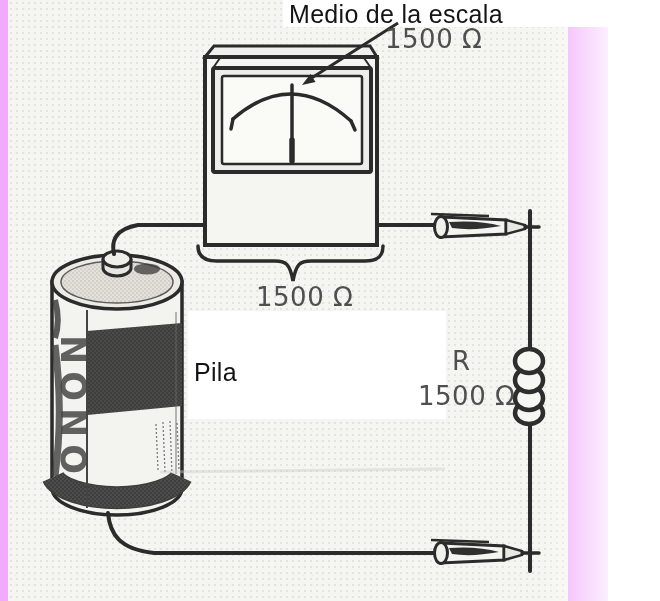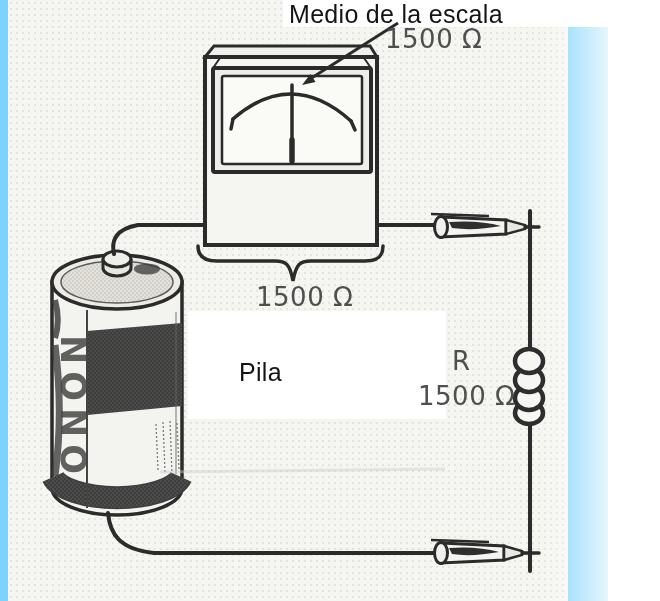--- a/index.html
+++ b/index.html
@@ -5,21 +5,21 @@
   :root{
     --ink:#2b2b2b;
     --scan-text:#4f4f4f;
     --paper:#f5f5f1;
     --dark-band:#3e3e3e;
     --white-overlay:#ffffff;
   }
   html,body{margin:0;padding:0;background:#fff;}
   .canvas{
     position:relative;width:608px;height:601px;overflow:hidden;
-    background:#7dd3fc;
+    background:#f0abfc;
     font-family:"Liberation Sans", sans-serif;
   }
   .paper{
     position:absolute;left:8px;top:0;width:560px;height:601px;
     background-color:var(--paper);
     background-image:radial-gradient(#e4e4de 0.8px, transparent 0.9px),
                      radial-gradient(#eaeae4 0.8px, transparent 0.9px);
     background-size:6px 6px,9px 9px;background-position:0 0,3px 4px;
   }
   .fade-right{
@@ -162,20 +162,20 @@
 
     <rect x="188" y="311" width="258" height="108" fill="var(--white-overlay)"></rect>
   </svg>
 
   <div class="txt label-modern" style="left:289px;top:0px;">Medio de la escala</div>
 
   <div class="txt label-scan" style="left:385px;top:24px;">1500 Ω</div>
 
   <div class="txt label-scan" style="left:256px;top:282px;">1500 Ω</div>
 
-  <div class="txt label-modern" style="left:194px;top:358px;margin-left:45px;">Pila</div>
+  <div class="txt label-modern" style="left:194px;top:358px;">Pila</div>
 
   <div class="txt label-scan" style="left:452px;top:346px;">R</div>
 
   <div class="txt label-scan" style="left:418px;top:381px;">1500 Ω</div>
 
   <div class="txt battery-text" style="left:-12px;top:389px;width:172px;height:38px;">NONO</div>
 </div>
 
 </body></html>

